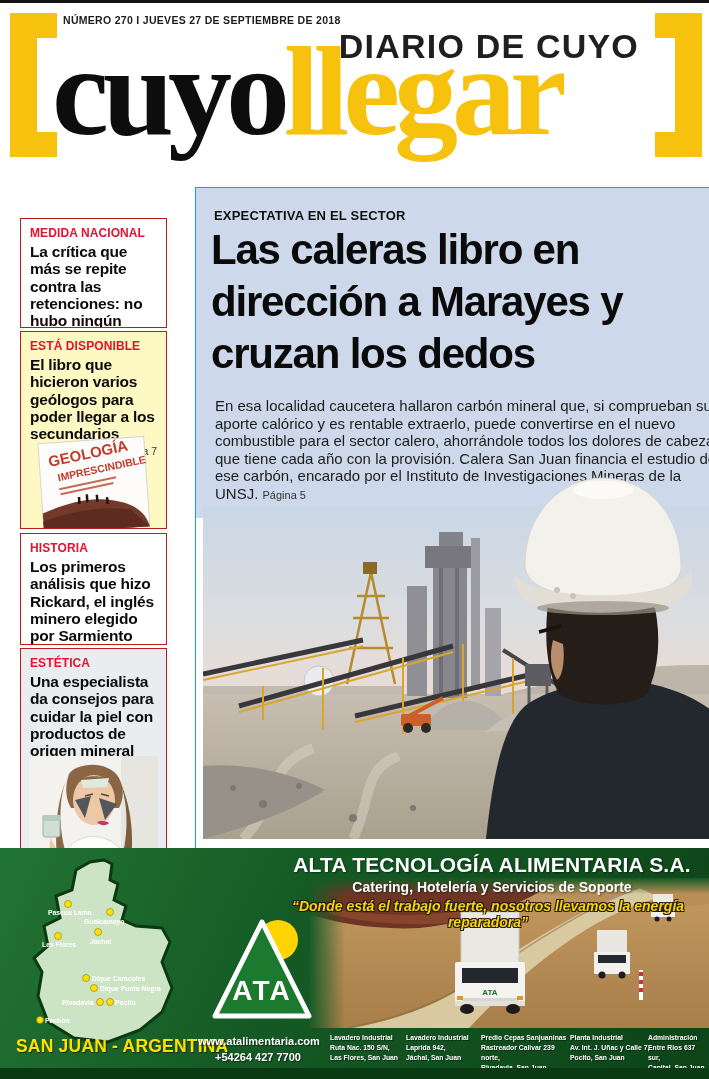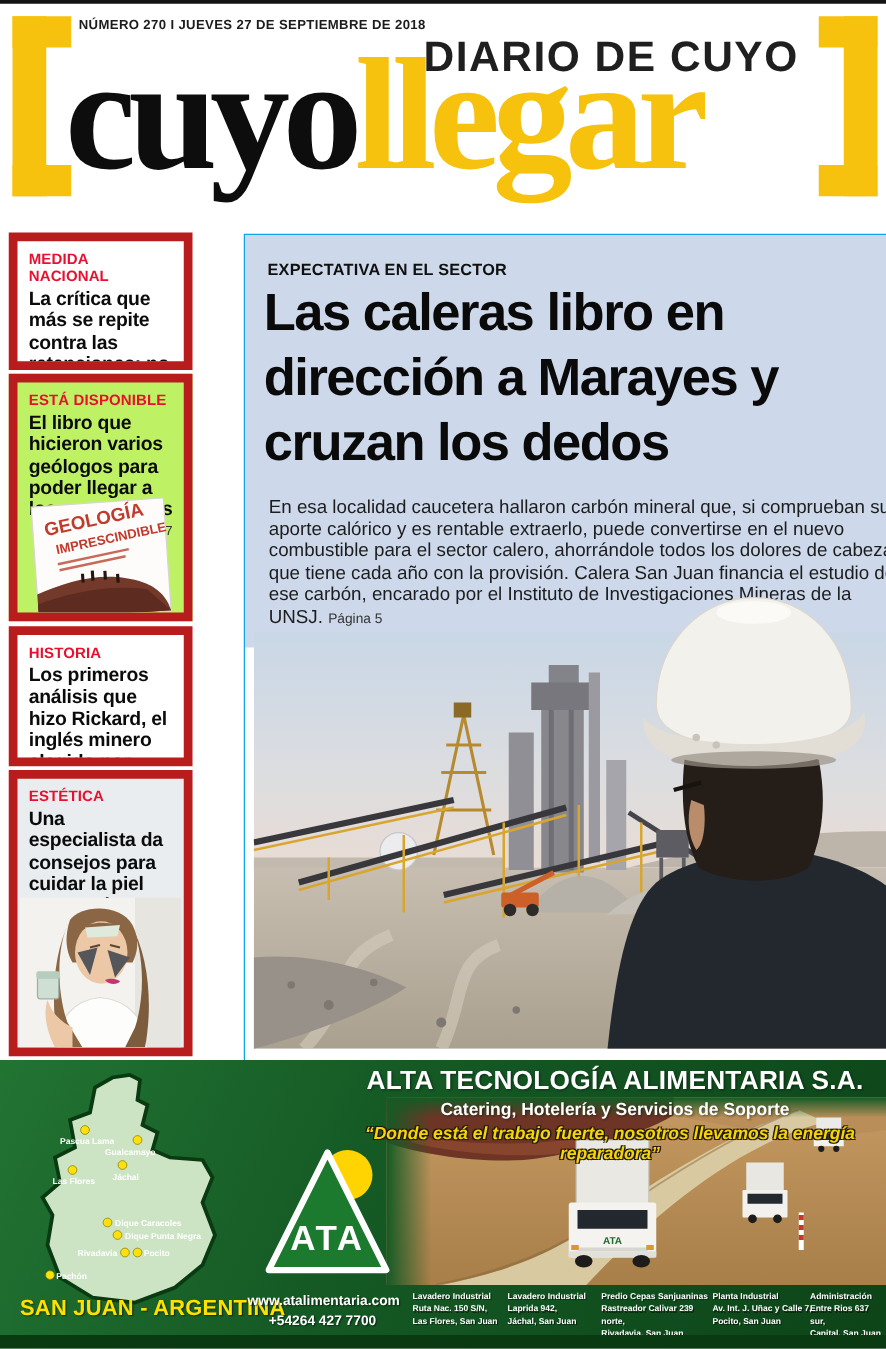--- a/index.html
+++ b/index.html
@@ -19,23 +19,23 @@
   .bracket-right{position:absolute;right:7px;top:13px;width:47px;height:144px;
     border-right:27px solid var(--yellow);border-top:25px solid var(--yellow);border-bottom:25px solid var(--yellow);}
   .issue-line{position:absolute;left:63px;top:14px;font-size:10.5px;font-weight:bold;color:#1c1c1c;letter-spacing:.3px;}
   .publisher{position:absolute;right:70px;top:27px;font-size:34px;font-weight:700;color:#1f1f1f;letter-spacing:1.2px;}
   .logo{position:absolute;left:52px;top:32px;font-family:"Liberation Serif",serif;font-weight:bold;
     font-size:128px;line-height:118px;letter-spacing:-6px;white-space:nowrap;}
   .logo .lg-black{color:#0d0d0d;}
   .logo .lg-yellow{color:var(--yellow);}
 
   
-  .side-item{position:absolute;left:7px;width:147px;background:#fff;border:7px solid #b91c1c;padding:7px 9px 4px 9px;overflow:hidden;}
+  .side-item{position:absolute;left:20px;width:147px;background:#fff;border:1px solid #b91c1c;padding:7px 9px 4px 9px;overflow:hidden;margin-top:32px;}
   .si-1{top:186px;height:110px;}
-  .si-2{top:299px;height:198px;background:#bef264;}
+  .si-2{top:299px;height:198px;background:#fef9c3;}
   .si-3{top:501px;height:112px;}
   .si-4{top:616px;height:229px;background:#e9edf0;}
   .kicker{font-size:12px;font-weight:bold;color:var(--red);letter-spacing:.1px;margin-bottom:3px;}
   .side-headline{font-size:15.5px;font-weight:bold;color:#0b0b0b;line-height:1.12;letter-spacing:-.2px;}
   .page-ref{font-size:10.5px;color:#333;text-align:right;margin-top:2px;}
   .side-img{position:absolute;left:0;bottom:0;width:100%;display:block;}
 
   
   .main-panel{position:absolute;left:163px;top:187px;width:542px;height:849px;background:#fff;border:1px solid #0ea5e9;overflow:hidden;margin-left:32px;}
   .panel-blue{position:absolute;left:0;top:0;width:100%;height:330px;background:var(--blue);}

